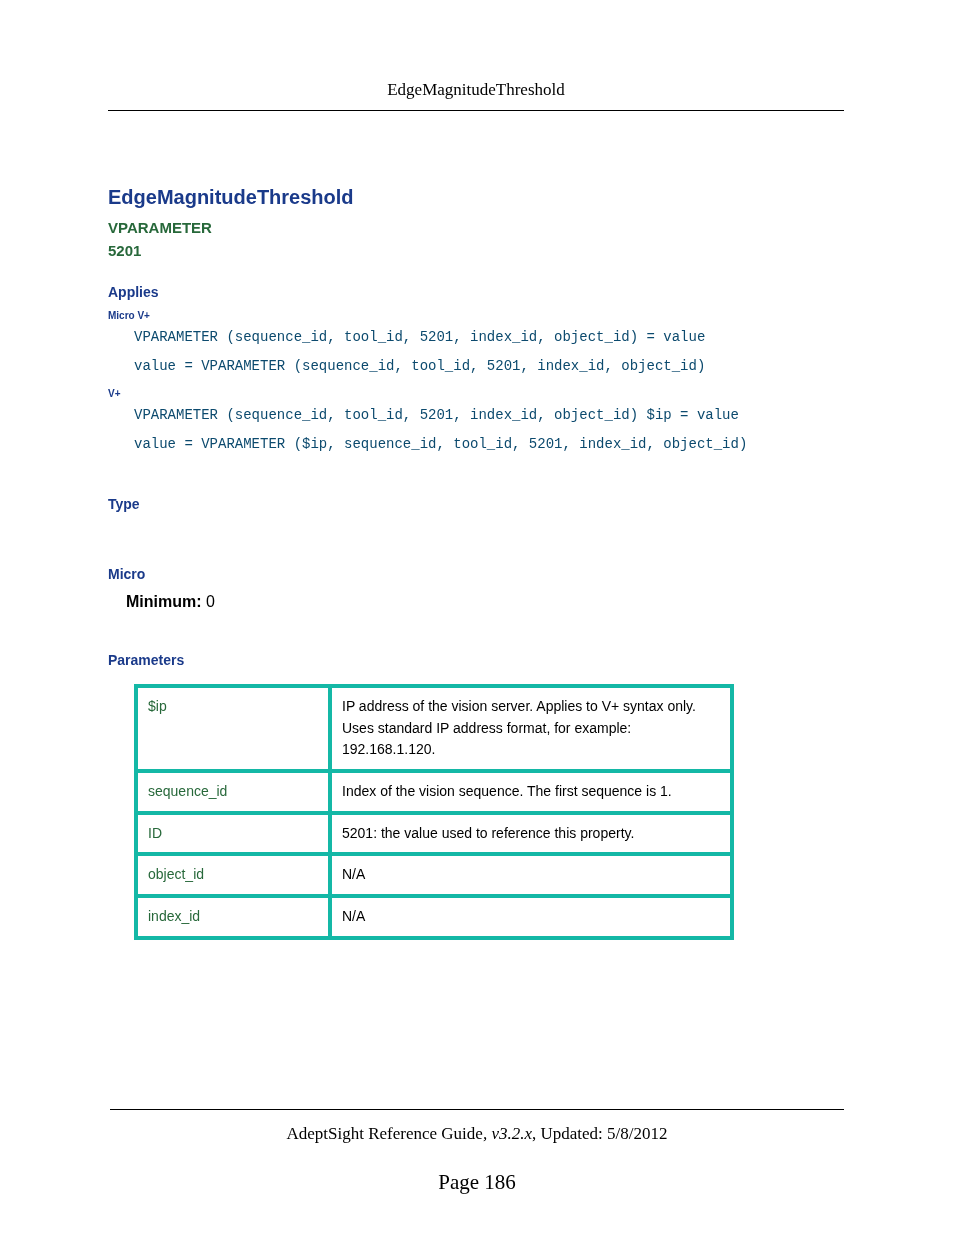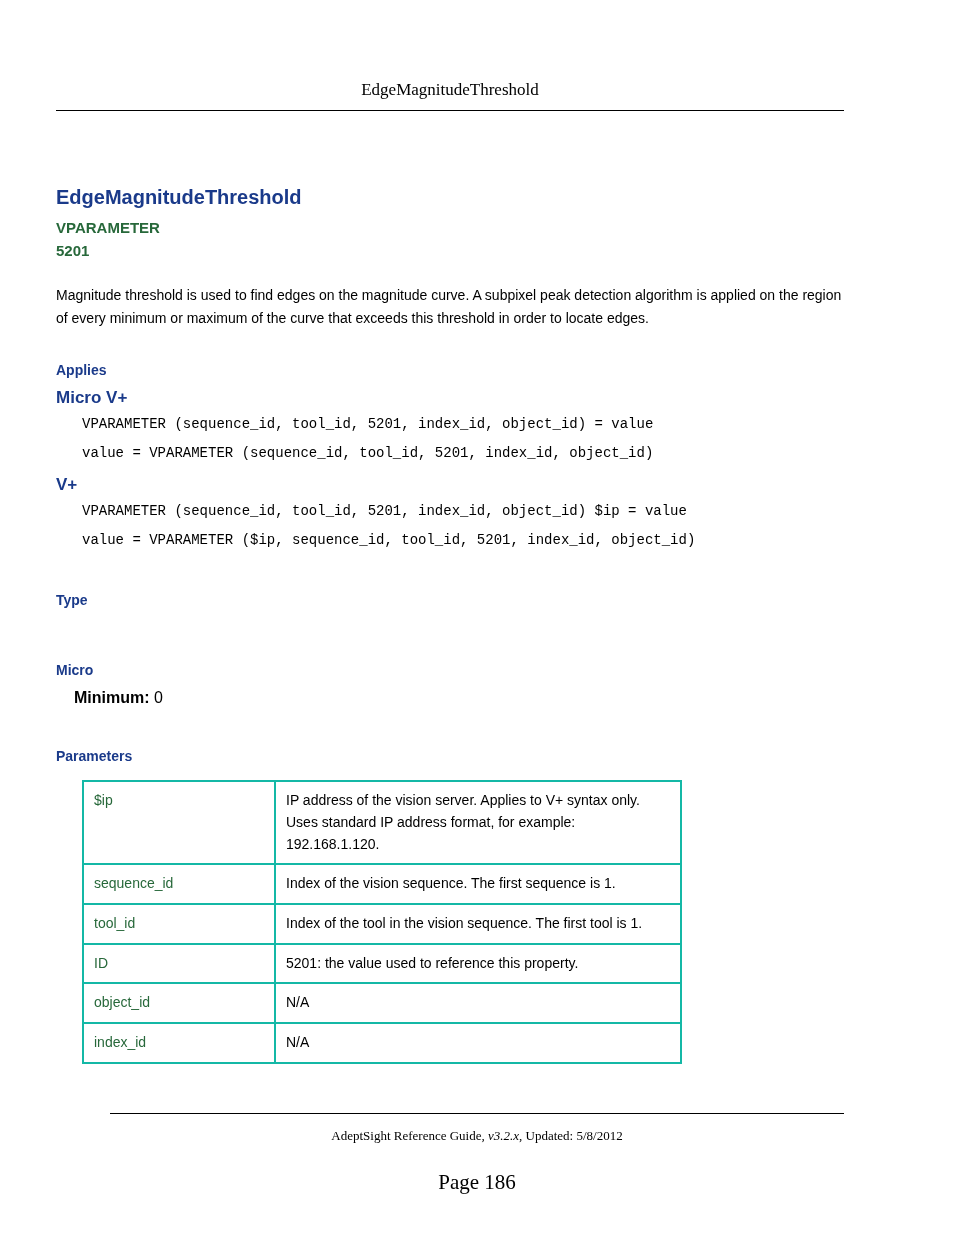--- a/index.html
+++ b/index.html
@@ -6,21 +6,21 @@
     font-family: Verdana, Geneva, sans-serif;
     font-size: 14px;
     color: #000;
     margin: 0;
     padding: 0;
     background: #fff;
   }
   .page {
     width: 954px;
     height: 1235px;
-    padding: 80px 110px 40px 56px;
+    padding: 80px 110px 40px 108px;
     box-sizing: border-box;
     position: relative;
   }
   .running-head {
     font-family: "Times New Roman", Times, serif;
     font-size: 17px;
     text-align: center;
     padding-bottom: 10px;
     border-bottom: 1.5px solid #000;
     margin-bottom: 75px;
@@ -47,26 +47,26 @@
   }
   .section-label {
     color: #1a3a8a;
     font-weight: bold;
     font-size: 14px;
     margin: 12px 0 6px 0;
   }
   .sub-label {
     color: #1a3a8a;
     font-weight: bold;
-    font-size: 17px;
+    font-size: 10px;
     margin: 10px 0 4px 0;
   }
   .code {
     font-family: "Courier New", Courier, monospace;
-    color: #000000;
+    color: #0c4a6e;
     font-size: 14px;
     line-height: 1.75;
     margin-left: 26px;
     white-space: pre;
     margin-bottom: 4px;
   }
   .range-line {
     margin-left: 18px;
     font-size: 16px;
     line-height: 1.75;
@@ -75,21 +75,21 @@
   .section-space { height: 24px; }
   .section-space-lg { height: 36px; }
   table.params {
     border-collapse: collapse;
     margin-left: 26px;
     margin-top: 16px;
     width: 600px;
     font-size: 14px;
   }
   table.params td {
-    border: 2px solid #14b8a6;
+    border: 4px solid #14b8a6;
     padding: 8px 10px;
     vertical-align: top;
     line-height: 1.55;
   }
   table.params td.name {
     color: #27683a;
     width: 170px;
   }
   .footer {
     position: absolute;
@@ -97,21 +97,21 @@
     right: 110px;
     bottom: 40px;
     text-align: center;
     font-family: "Times New Roman", Times, serif;
   }
   .footer-rule {
     border-top: 1.5px solid #000;
     margin-bottom: 14px;
   }
   .footer-line1 {
-    font-size: 13px;
+    font-size: 17px;
     margin-bottom: 26px;
   }
   .footer-line1 .italic { font-style: italic; }
   .footer-line2 {
     font-size: 21px;
   }
 </style>
 </head>
 <body>
 
@@ -119,21 +119,20 @@
 
   <div class="running-head">EdgeMagnitudeThreshold</div>
 
   <h1 class="title">EdgeMagnitudeThreshold</h1>
 
   <div class="vparam-block">
     <div>VPARAMETER</div>
     <div>5201</div>
   </div>
 
-  <div class="body-text">Magnitude threshold is used to find edges on the magnitude curve. A subpixel peak detection algorithm is applied on the region of every minimum or maximum of the curve that exceeds this threshold in order to locate edges.</div>
 
   <div class="section-label">Applies</div>
 
   <div class="sub-label">Micro V+</div>
   <div class="code">VPARAMETER (sequence_id, tool_id, 5201, index_id, object_id) = value</div>
   <div class="code">value = VPARAMETER (sequence_id, tool_id, 5201, index_id, object_id)</div>
 
   <div class="sub-label">V+</div>
   <div class="code">VPARAMETER (sequence_id, tool_id, 5201, index_id, object_id) $ip = value</div>
   <div class="code">value = VPARAMETER ($ip, sequence_id, tool_id, 5201, index_id, object_id)</div>
@@ -155,24 +154,20 @@
     <tbody>
       <tr>
         <td class="name">$ip</td>
         <td>IP address of the vision server. Applies to V+ syntax only. Uses standard IP address format, for example: 192.168.1.120.</td>
       </tr>
       <tr>
         <td class="name">sequence_id</td>
         <td>Index of the vision sequence. The first sequence is 1.</td>
       </tr>
       <tr>
-        <td class="name">tool_id</td>
-        <td>Index of the tool in the vision sequence. The first tool is 1.</td>
-      </tr>
-      <tr>
         <td class="name">ID</td>
         <td>5201: the value used to reference this property.</td>
       </tr>
       <tr>
         <td class="name">object_id</td>
         <td>N/A</td>
       </tr>
       <tr>
         <td class="name">index_id</td>
         <td>N/A</td>

